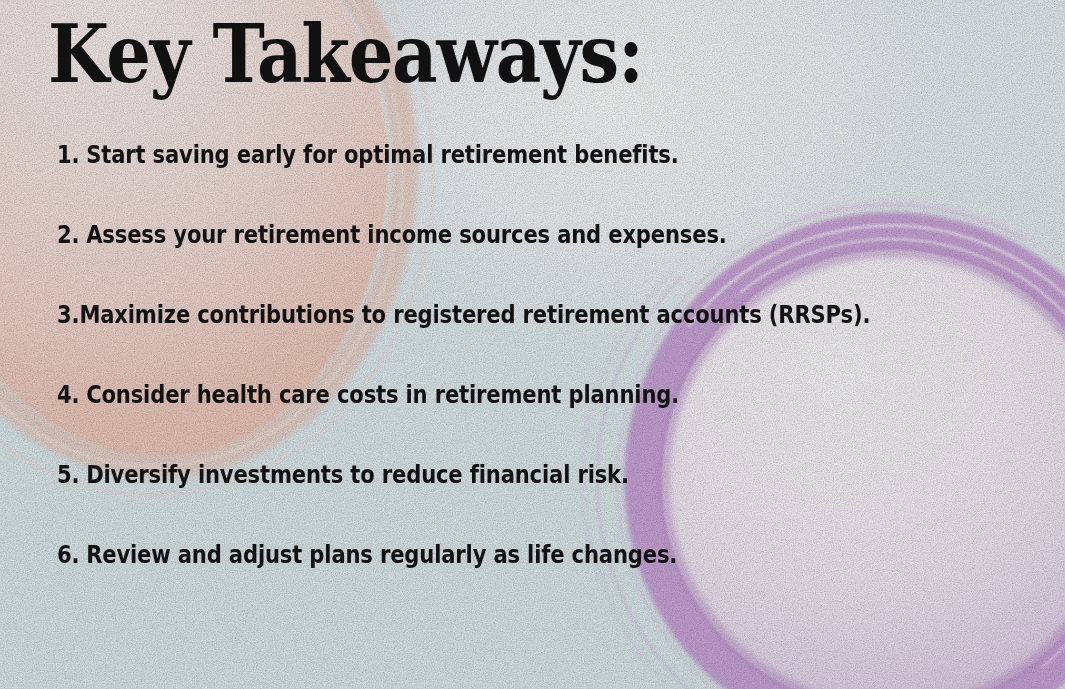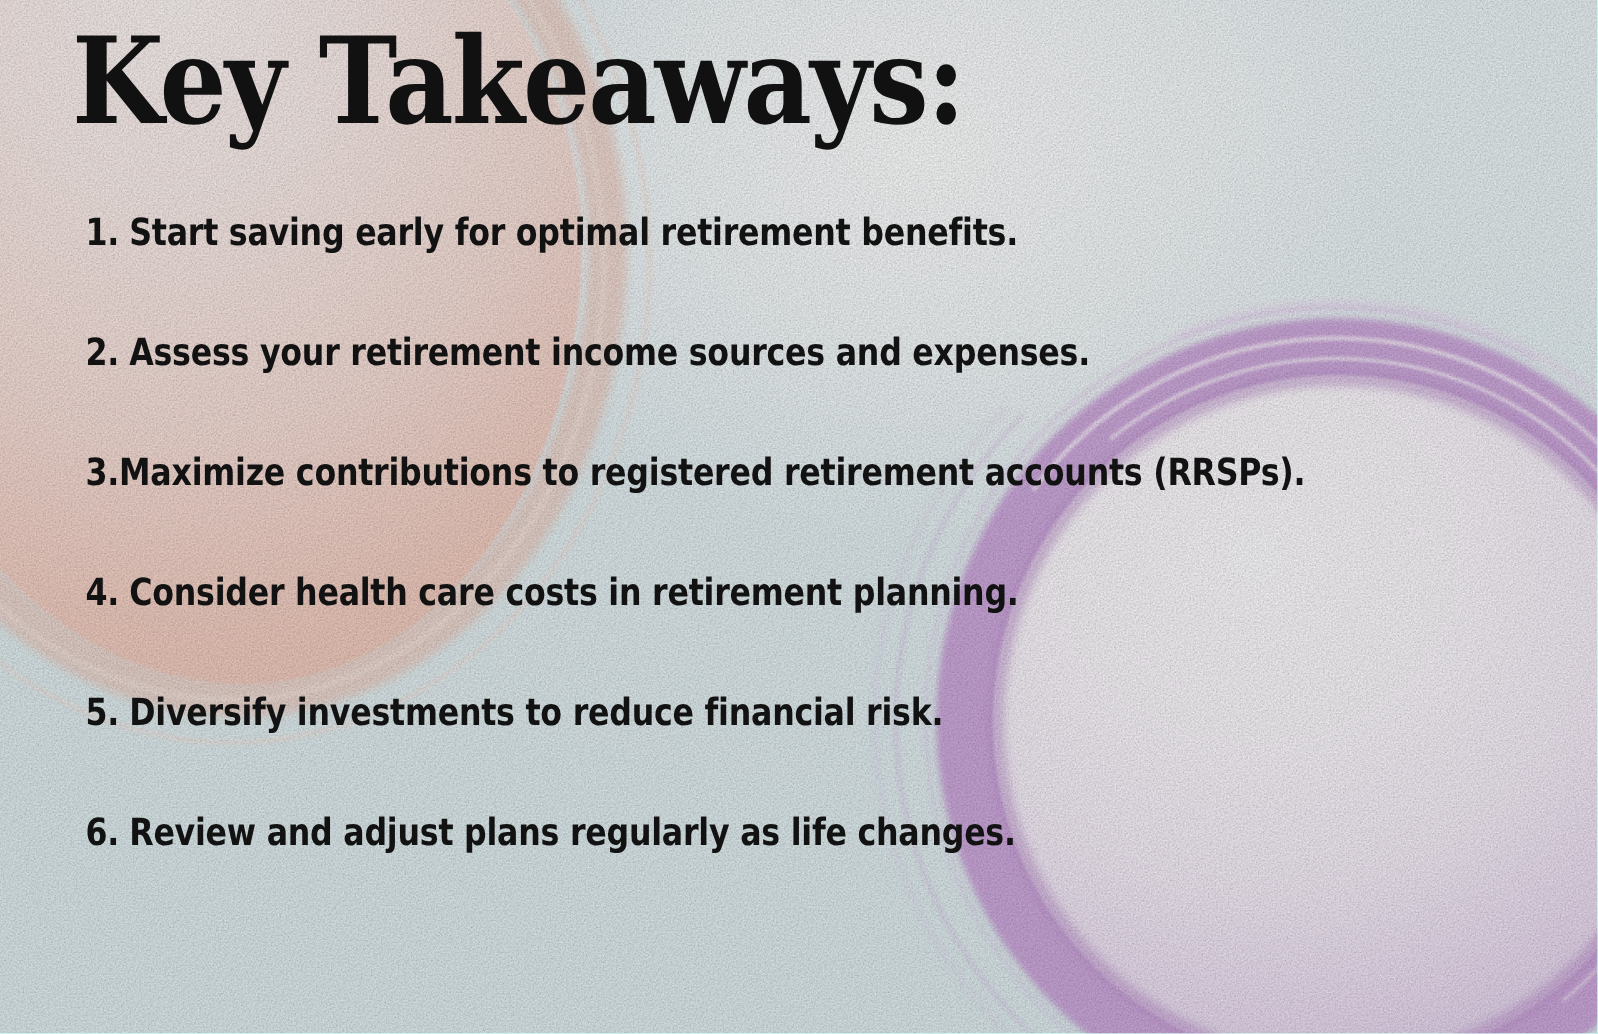--- a/index.html
+++ b/index.html
@@ -10,21 +10,21 @@
   }
   body {
     font-family: "Liberation Sans", sans-serif;
   }
 
   #poster {
     position: relative;
     width: 1065px;
     height: 689px;
     overflow: hidden;
-    background: #5eead4;
+    background: #f97316;
   }
 
   
   .layer {
     position: absolute;
     pointer-events: none;
   }
 
   
   #bg-base {

